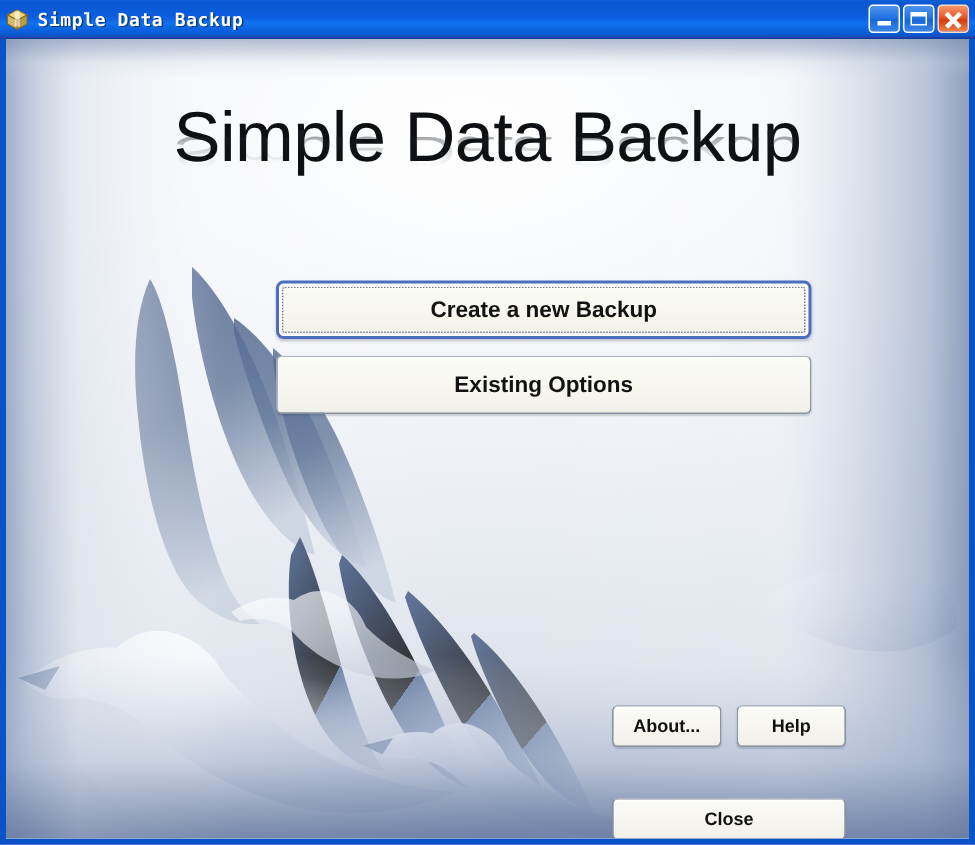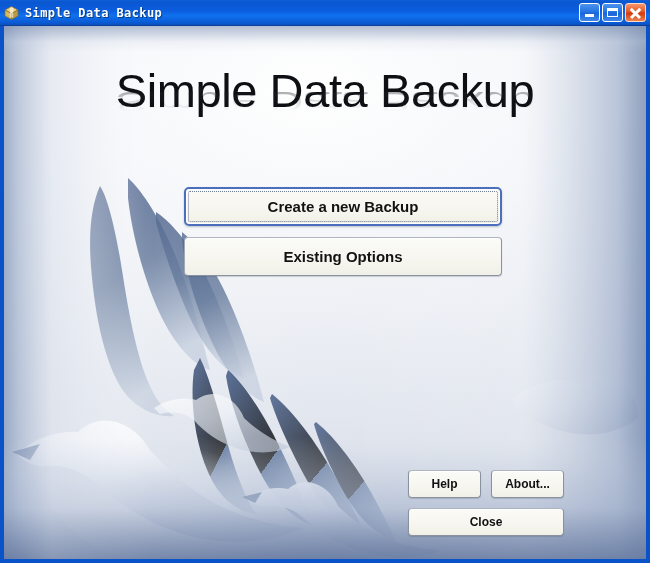--- a/index.html
+++ b/index.html
@@ -205,21 +205,21 @@
   
   #main-buttons {
     position: absolute;
     left: 180px;
     top: 161px;
     width: 318px;
   }
 
   .big-btn {
     display: block;
-    width: 318px;
+    width: 357px;
     height: 39px;
     box-sizing: border-box;
     margin-bottom: 11px;
     font-family: "Liberation Sans", sans-serif;
     font-size: 15px;
     font-weight: bold;
     color: #121212;
     text-align: center;
     line-height: 37px;
     border-radius: 4px;
@@ -292,20 +292,21 @@
     text-align: center;
     line-height: 26px;
     border-radius: 4px;
     border: 1px solid #8a929e;
     border-top-color: #aeb5bf;
     background: linear-gradient(to bottom, #fbfbf7 0%, #f7f6f1 52%, #f1f0e8 100%);
     box-shadow: inset 0 1px 0 rgba(255,255,255,0.95),
                 0 1px 1px rgba(60,72,94,0.22);
     cursor: pointer;
     padding: 0;
+    margin-top: 24px;
   }
 </style>
 </head>
 <body>
 
 <div id="app-window">
 
   <div id="titlebar">
 
     <div id="title-icon">
@@ -427,21 +428,21 @@
         <div id="headline-reflection">Simple Data Backup</div>
       </div>
 
       <div id="main-buttons">
         <button class="big-btn focused">Create a new Backup</button>
         <button class="big-btn">Existing Options</button>
       </div>
 
       <div id="bottom-buttons">
         <div class="row-small">
+          <button class="small-btn">About...</button>
           <button class="small-btn">Help</button>
-          <button class="small-btn">About...</button>
         </div>
         <button class="wide-btn">Close</button>
       </div>
 
     </div>
   </div>
 </div>
 
 </body></html>

